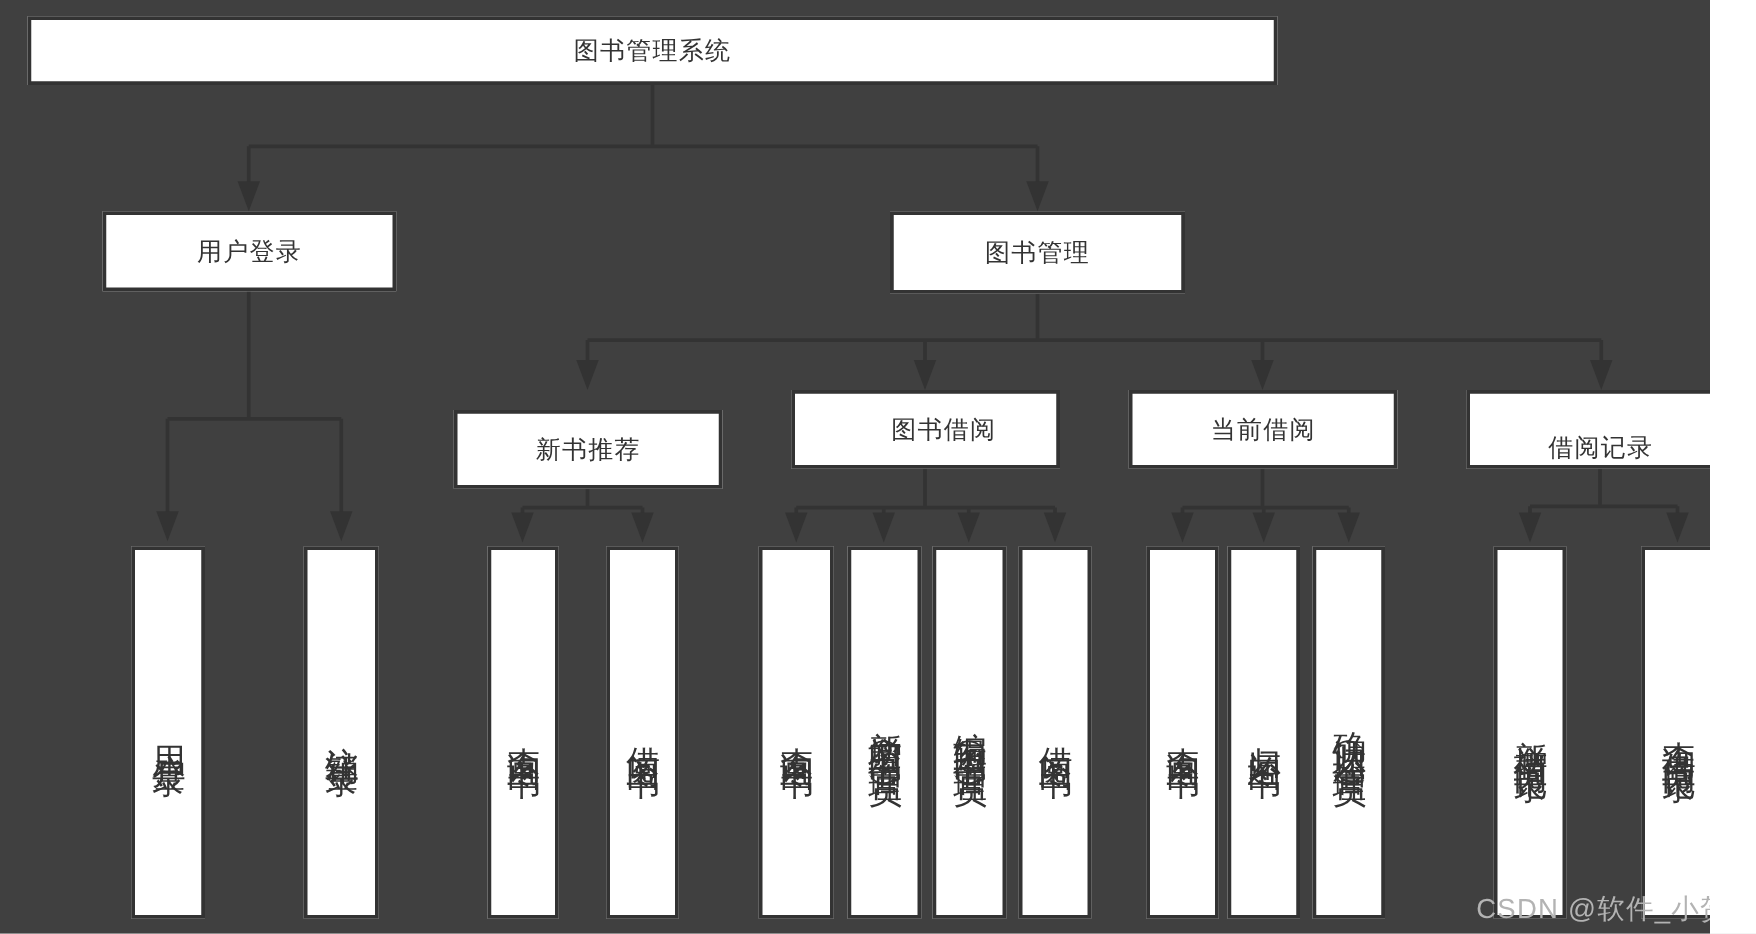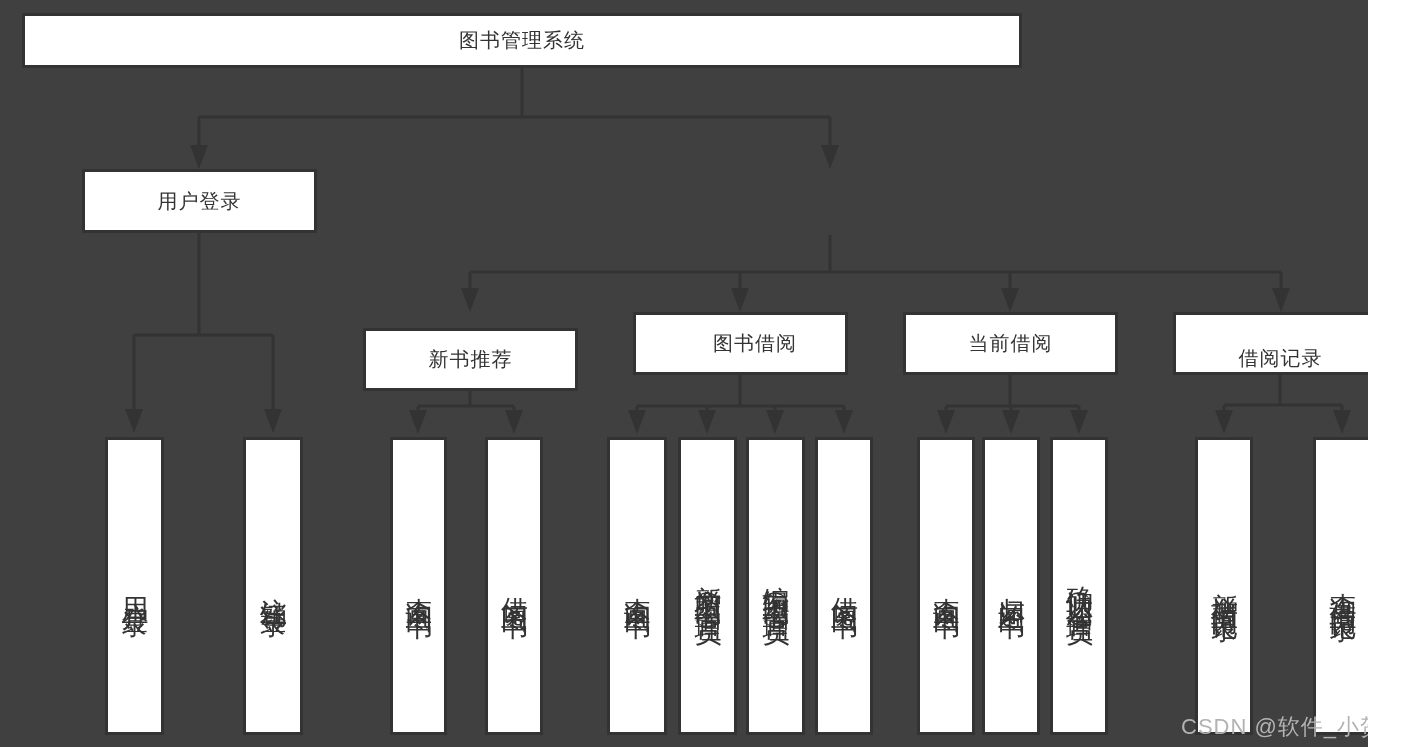--- a/index.html
+++ b/index.html
@@ -132,20 +132,23 @@
     </g>
   </svg>
 
   <div id="n-root" class="box root-box">
     <span>图书管理系统</span>
   </div>
 
   <div id="n-login" class="box hbox">
     <span>用户登录</span>
   </div>
+  <div id="n-mgmt" class="box hbox">
+    <span>图书管理</span>
+  </div>
 
   <div id="n-rec" class="box hbox">
     <span>新书推荐</span>
   </div>
   <div id="n-borrow" class="box hbox">
     <span>图书借阅</span>
   </div>
   <div id="n-cur" class="box hbox">
     <span>当前借阅</span>
   </div>

